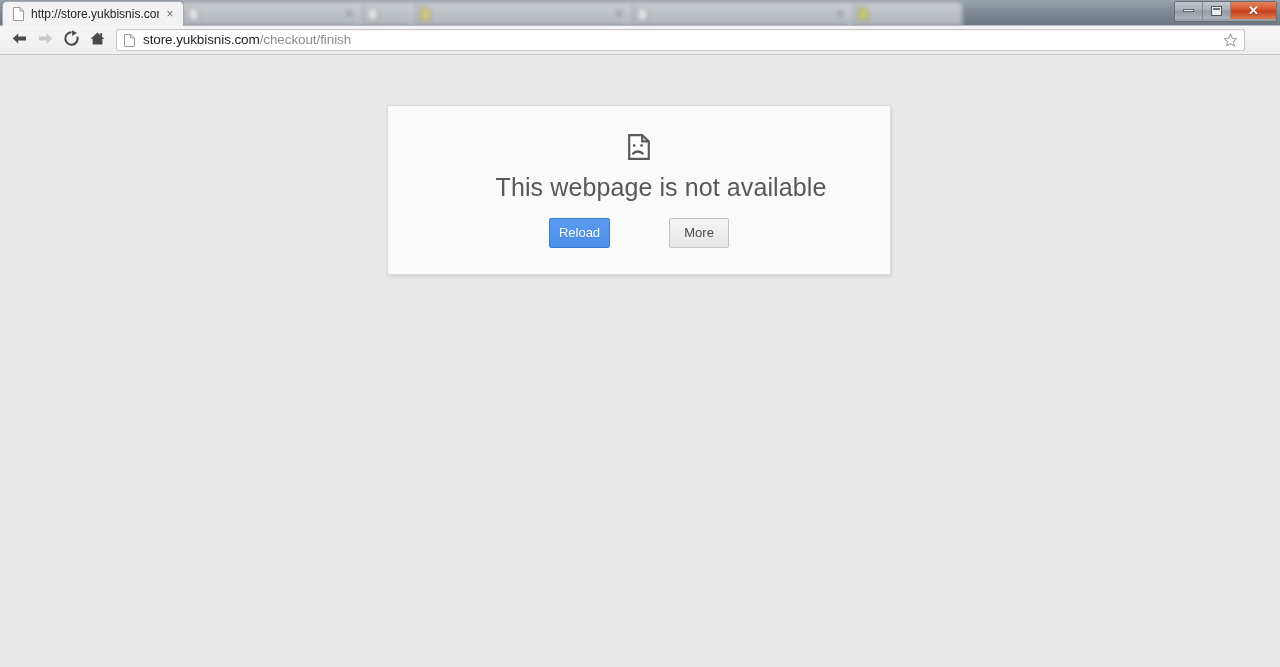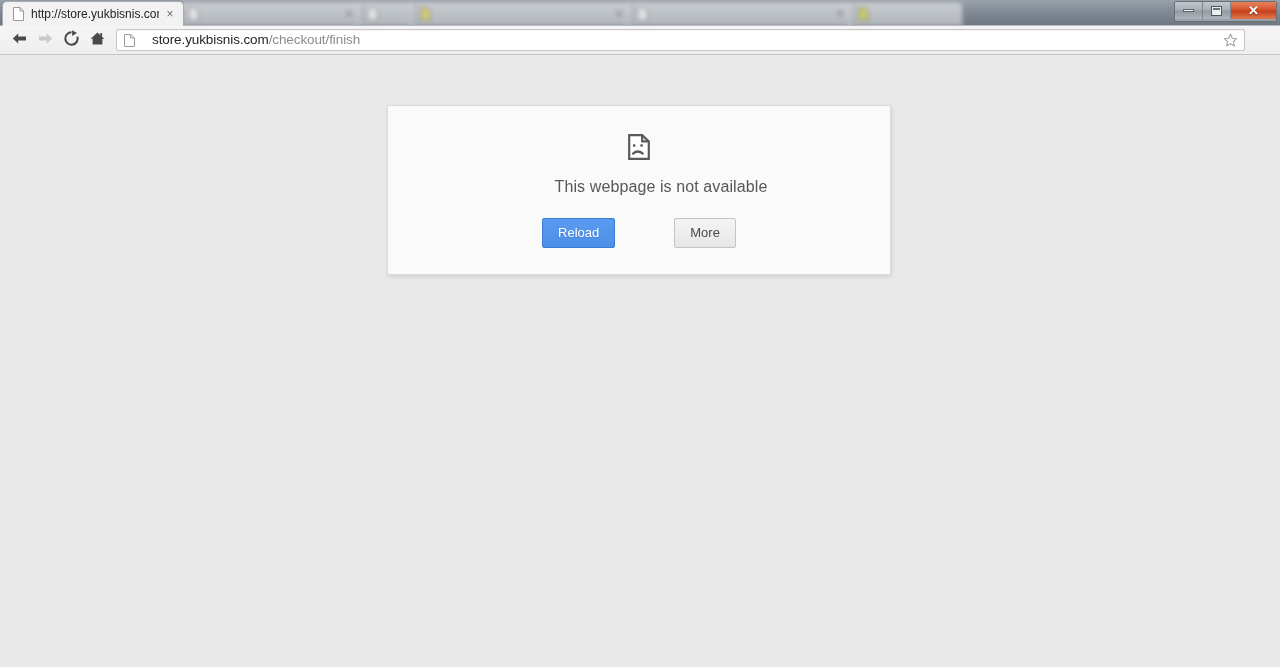--- a/index.html
+++ b/index.html
@@ -193,21 +193,20 @@
     height: 22px;
     margin: 0 3px 0 6px;
     background: #ffffff;
     border: 1px solid #c6c6c6;
     border-radius: 2px;
     display: flex;
     align-items: center;
     padding: 0 4px 0 7px;
     box-sizing: border-box;
     box-shadow: inset 0 1px 1px rgba(0,0,0,.04);
-    gap: 9px;
   }
   .omnibox-icon {
     flex: 0 0 12px;
     width: 12px;
     height: 14px;
     margin-right: 7px;
     display: flex;
     align-items: center;
   }
   .omnibox-url {
@@ -270,39 +269,39 @@
   }
 
   .error-icon {
     margin-top: 28px;
     width: 22px;
     height: 26px;
   }
 
   .error-title {
     margin-top: 15px;
-    font-size: 16px;
+    font-size: 25px;
     line-height: 24px;
     color: #585858;
     font-weight: normal;
     letter-spacing: 0.1px;
     margin-left: 44px;
   }
 
   .error-actions {
     margin-top: 19px;
     display: flex;
     align-items: center;
     gap: 16px;
   }
 
   .btn {
     height: 30px;
     min-width: 60px;
-    padding: 0 15px;
+    padding: 0 9px;
     font-size: 13px;
     line-height: 28px;
     border-radius: 2px;
     box-sizing: border-box;
     cursor: pointer;
     text-align: center;
     font-family: "Liberation Sans", sans-serif;
   }
   .btn-primary {
     background: linear-gradient(to bottom, #5b9bf0 0%, #4c8fe8 100%);

